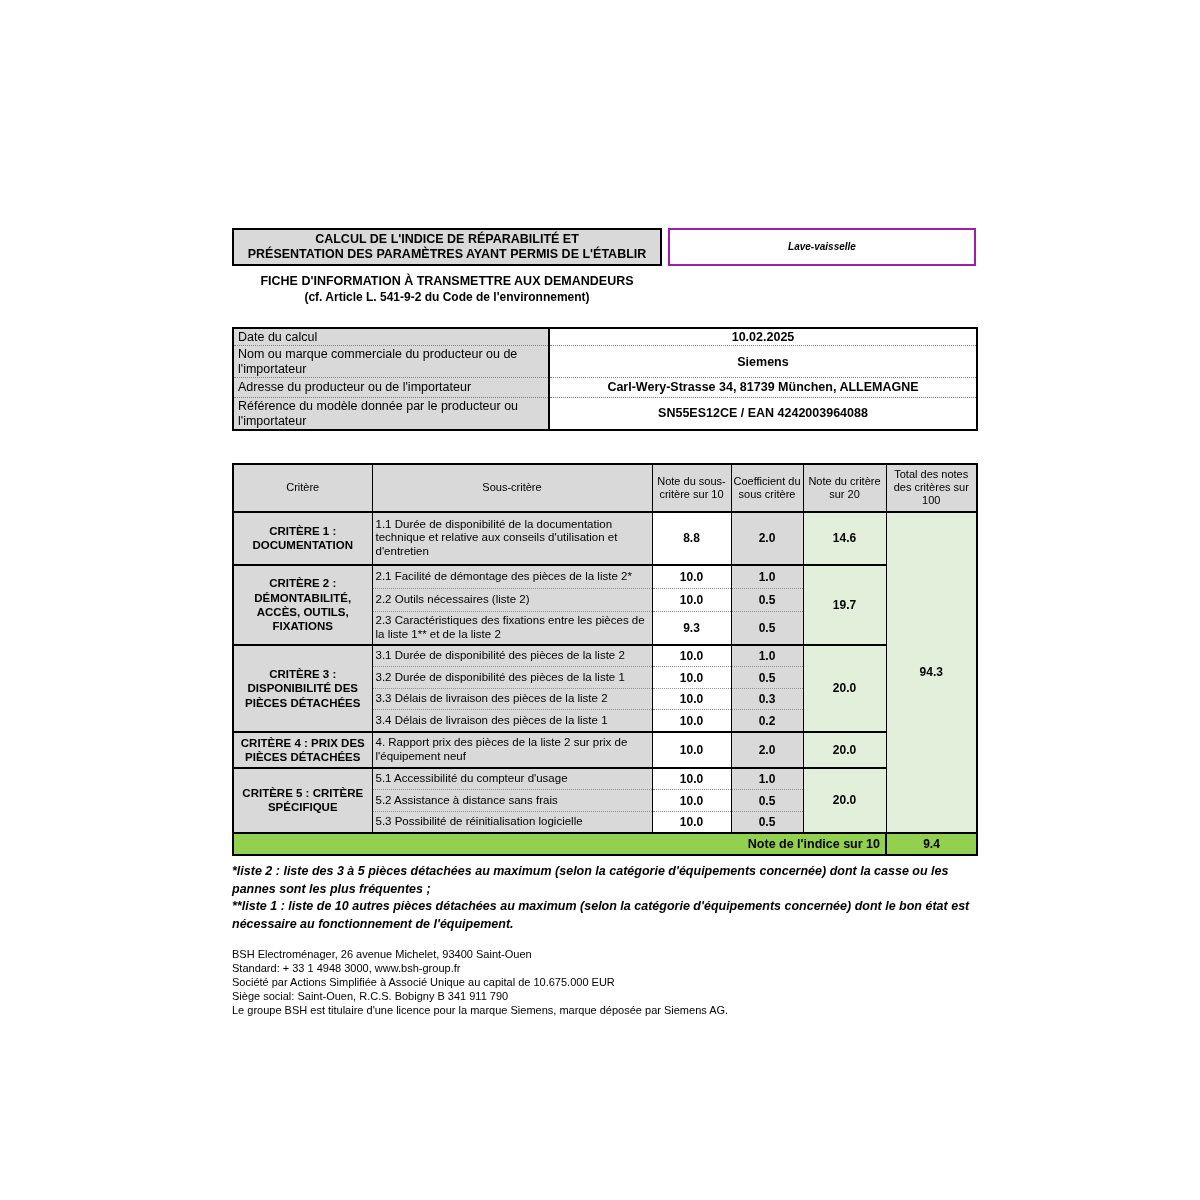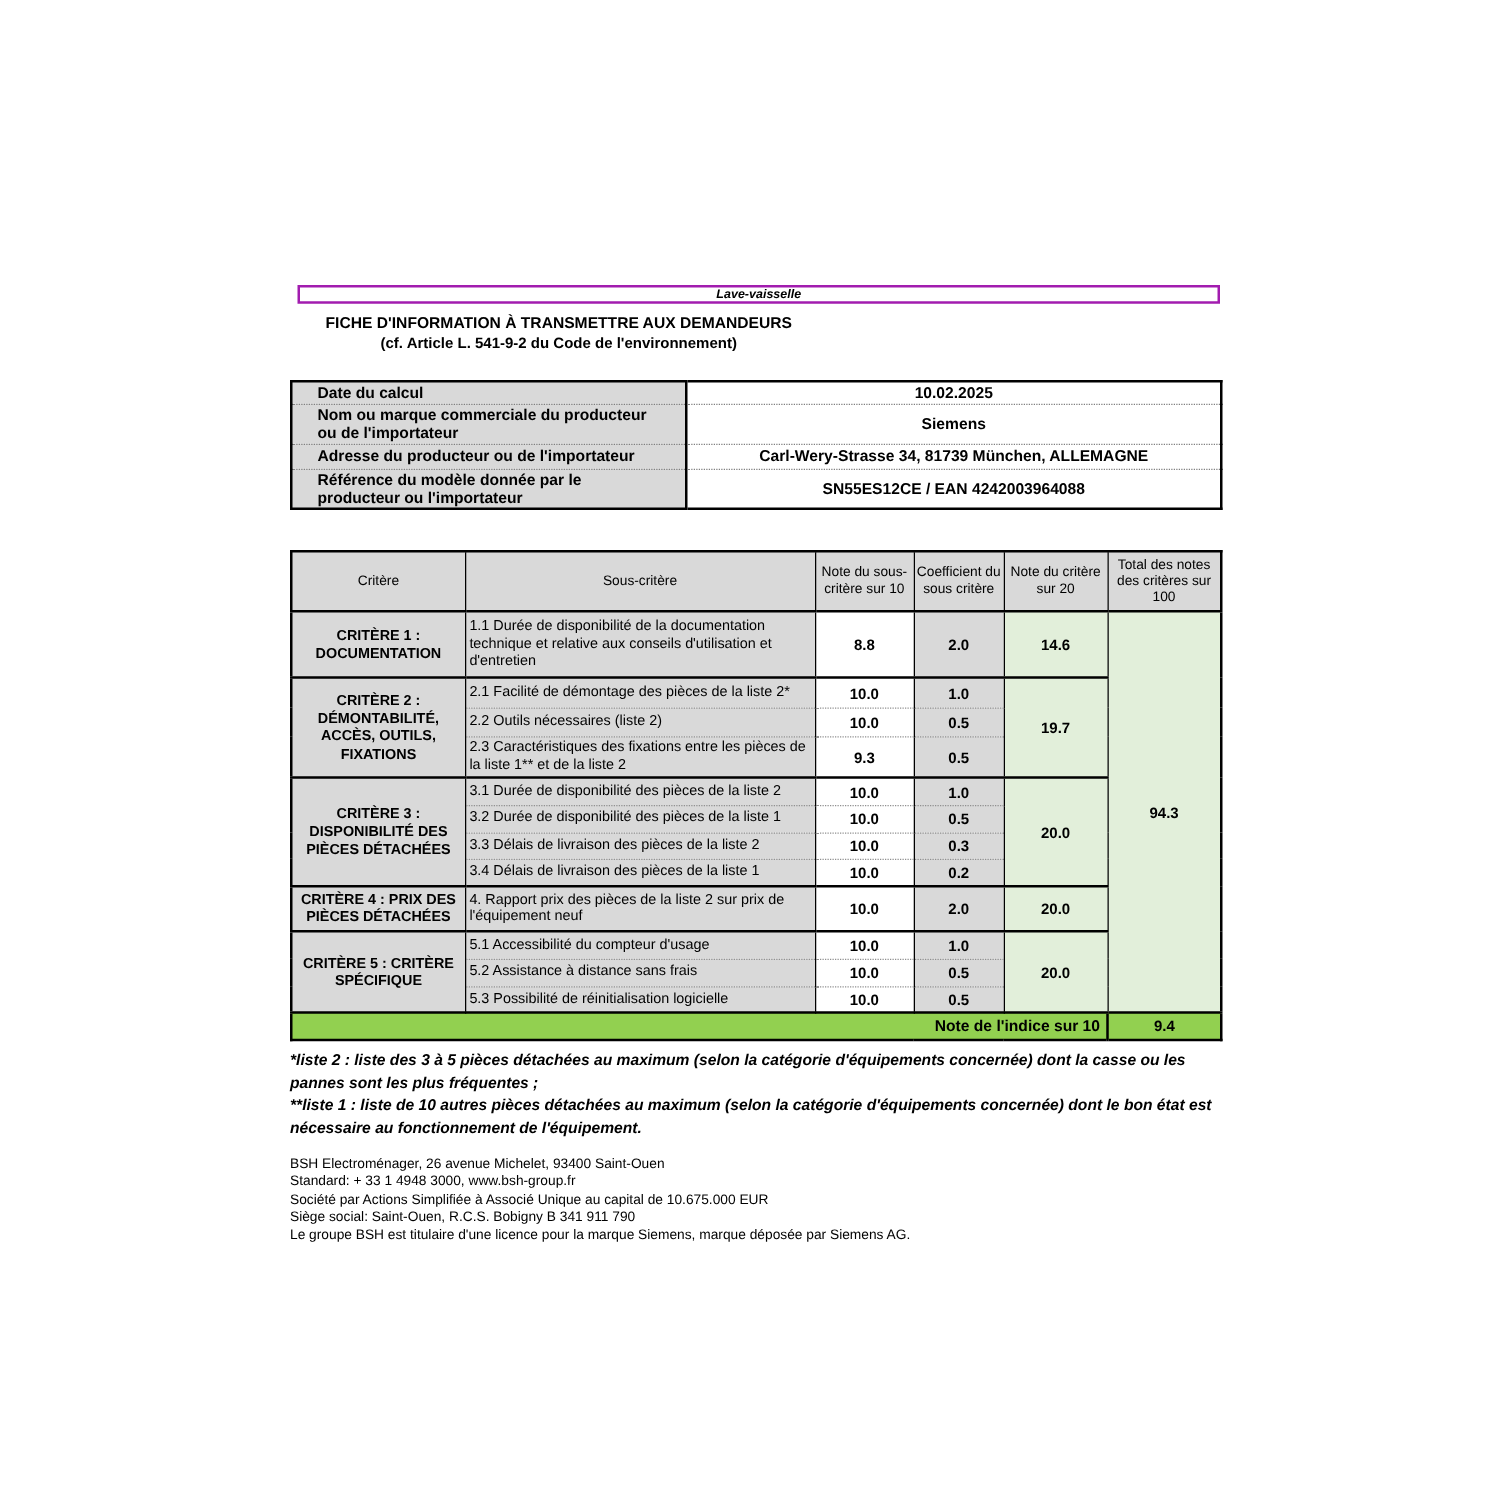--- a/index.html
+++ b/index.html
@@ -32,22 +32,22 @@
   
   .subtitle-wrap{width:430px;text-align:center;margin-top:8px;}
   .subtitle-main{font-weight:bold;font-size:12.5px;line-height:1.2;}
   .subtitle-ref{font-weight:bold;font-size:12px;line-height:1.2;margin-top:1px;}
 
   
   table{border-collapse:collapse;table-layout:fixed;}
   .info-table{width:744px;margin-top:23px;border:2px solid #000;}
   .info-table td{vertical-align:middle;font-size:12.5px;line-height:1.15;}
   .info-table td.lbl{
-    width:316px;background:var(--cell-gray);padding:1px 20px;text-align:left;
-    border-right:2px solid #000;border-bottom:1px dotted #808080;font-weight:bold;
+    width:316px;background:var(--cell-gray);padding:1px 4px;text-align:left;
+    border-right:2px solid #000;border-bottom:1px dotted #808080;
   }
   .info-table td.val{
     width:428px;background:#fff;font-weight:bold;text-align:center;
     border-bottom:1px dotted #808080;padding:1px 4px;
   }
   .info-table tr:last-child td{border-bottom:none;}
 
   
   .score-table{width:744px;margin-top:32px;border:2px solid #000;}
   .score-table th,.score-table td{
@@ -84,20 +84,24 @@
   .footnotes{width:744px;margin-top:7px;font-style:italic;font-size:12.5px;line-height:1.42;}
   .footnotes div{margin:0;font-weight:bold;}
   .footer{margin-top:13px;font-size:11px;line-height:1.28;}
 </style>
 </head>
 <body>
 
 <div class="content">
 
   <div class="header-bar">
+    <div class="title-box">
+      <div>CALCUL DE L'INDICE DE RÉPARABILITÉ ET</div>
+      <div>PRÉSENTATION DES PARAMÈTRES AYANT PERMIS DE L'ÉTABLIR</div>
+    </div>
     <div class="product-box">
       <span>Lave-vaisselle</span>
     </div>
   </div>
 
   <div class="subtitle-wrap">
     <div class="subtitle-main">FICHE D'INFORMATION À TRANSMETTRE AUX DEMANDEURS</div>
     <div class="subtitle-ref">(cf. Article L. 541-9-2 du Code de l'environnement)</div>
   </div>
 

